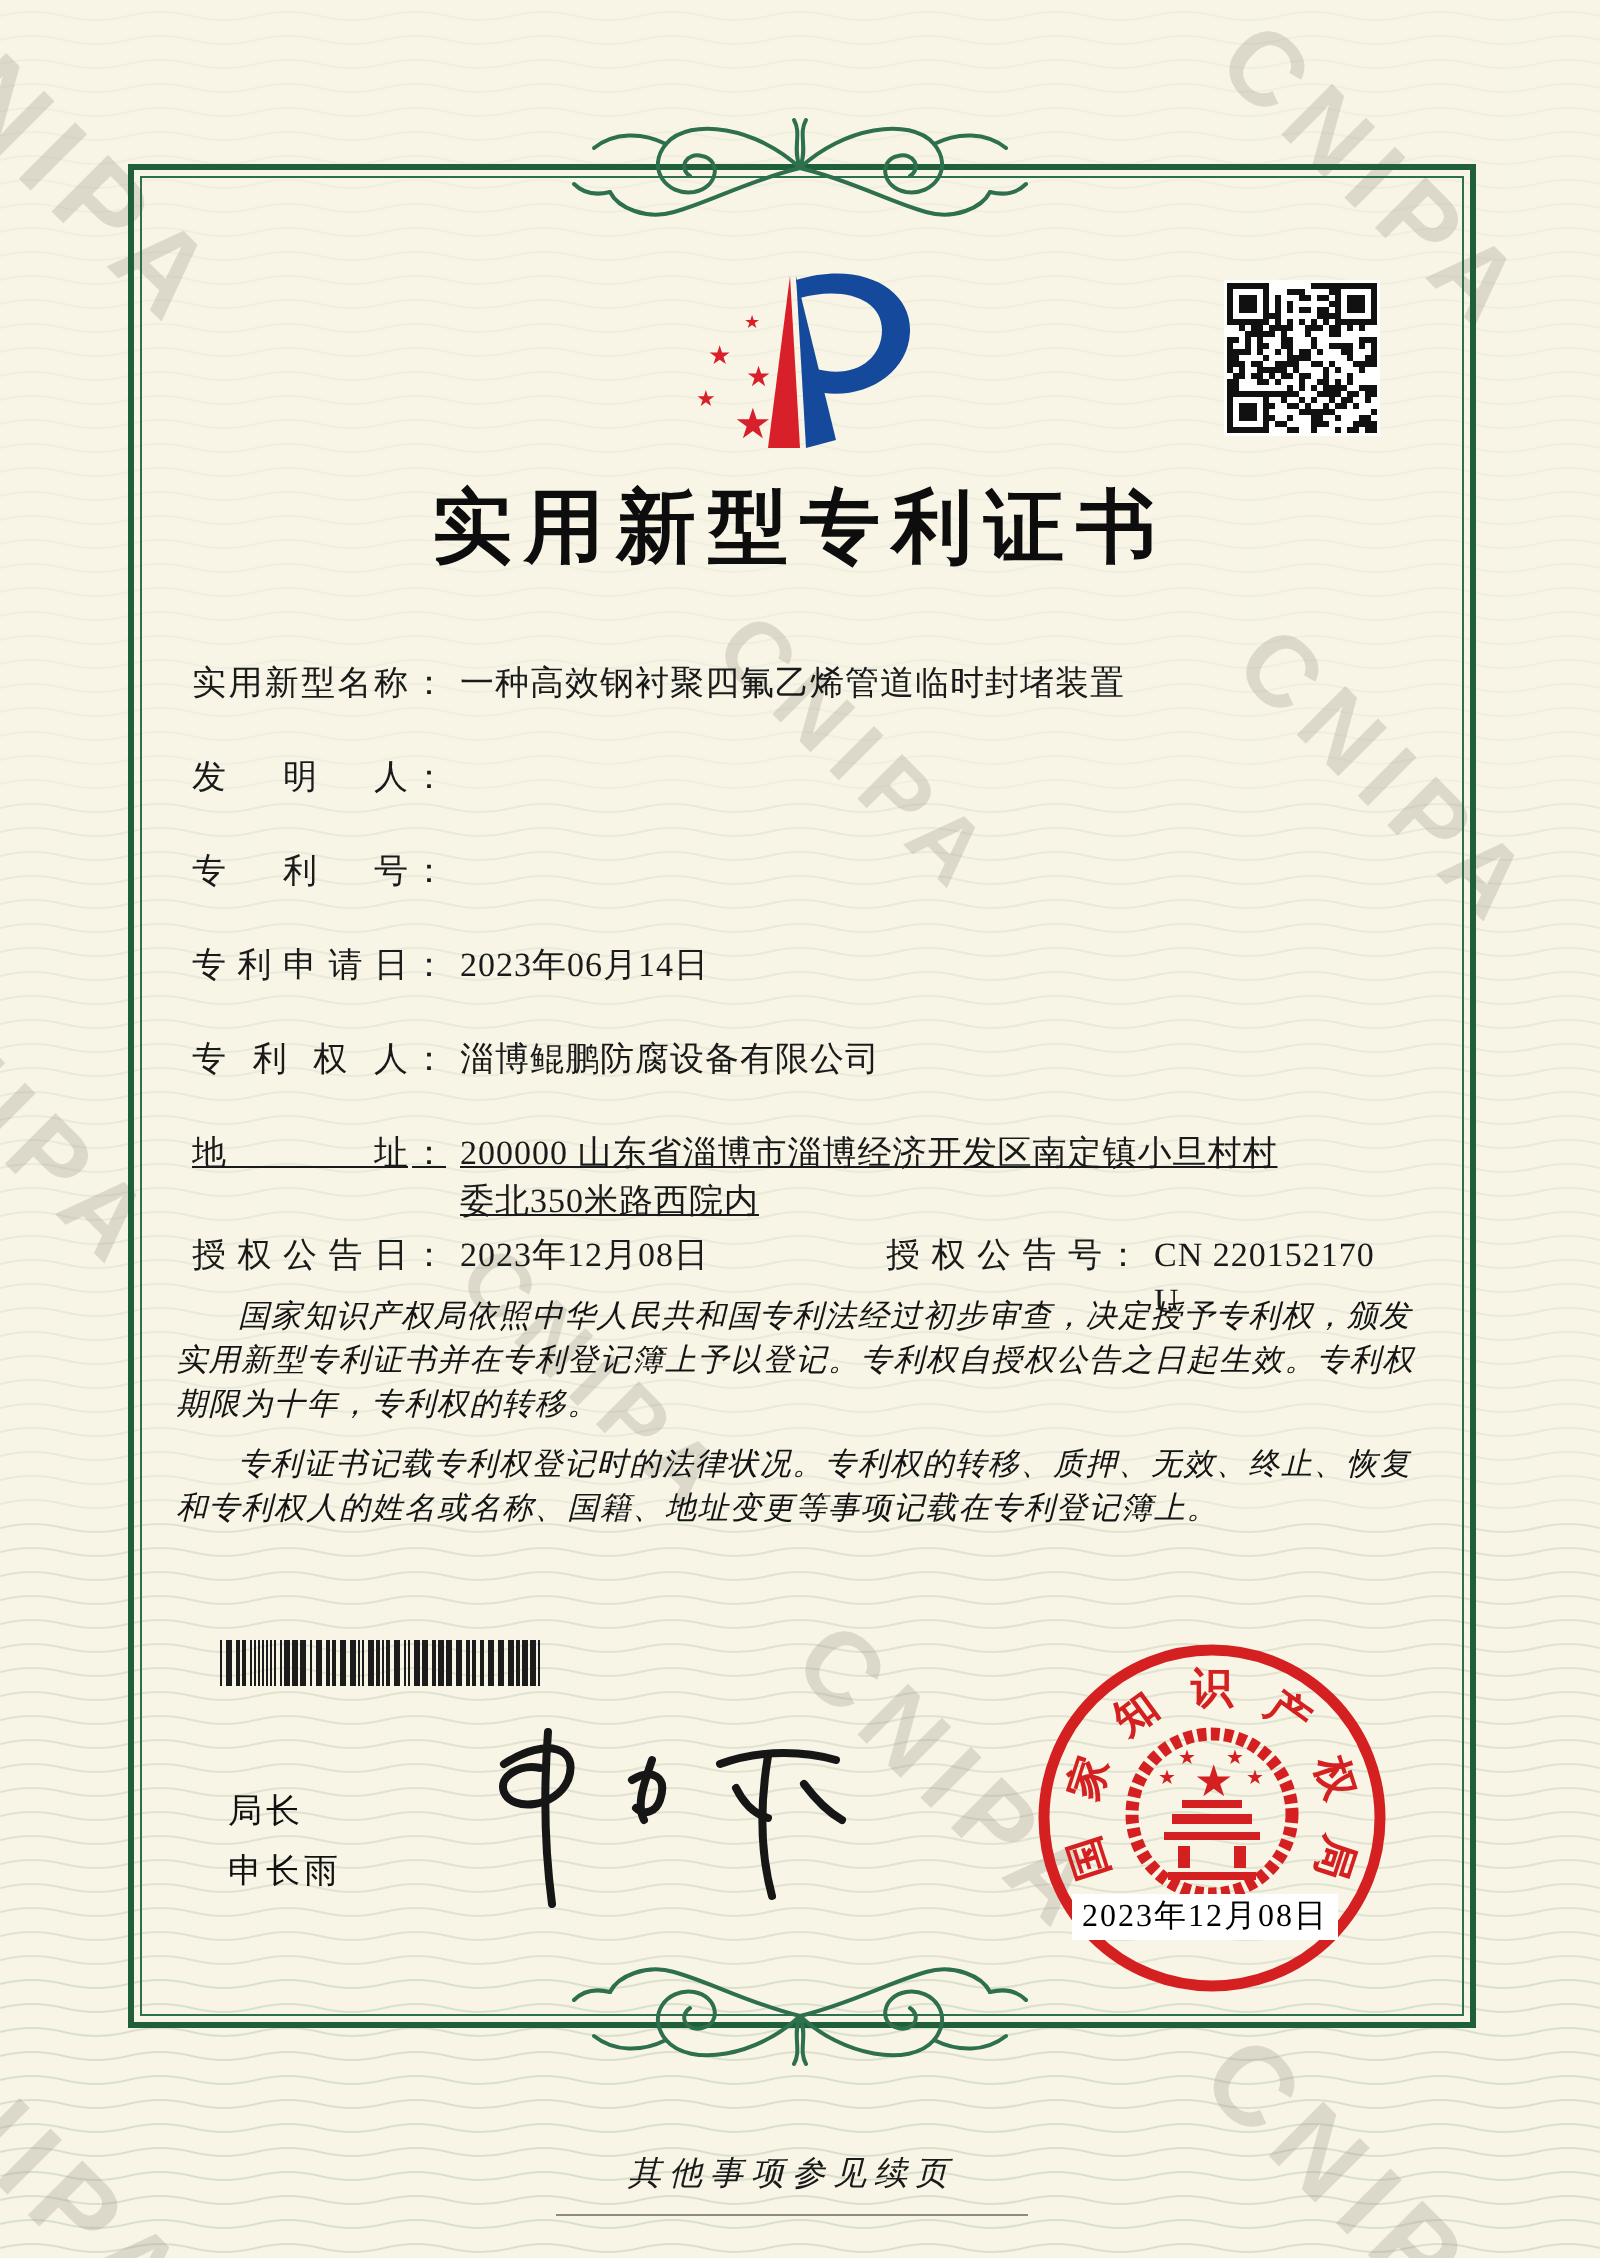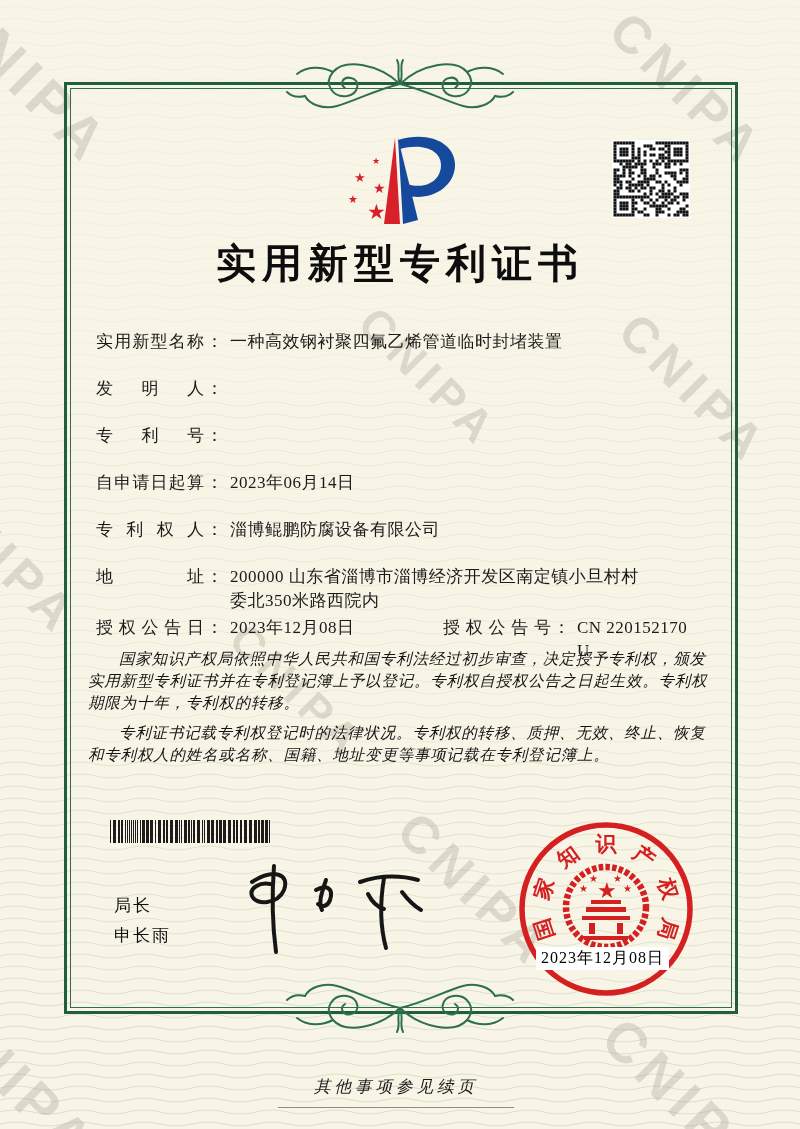--- a/index.html
+++ b/index.html
@@ -14,21 +14,21 @@
   .ornament{position:absolute;left:283px;width:234px;height:58px;z-index:3;}
   .ornament-top{top:54px;}
   .ornament-bottom{top:980px;}
   .cert-number{position:absolute;left:96px;top:137px;font-size:17px;letter-spacing:2.5px;z-index:4;color:#222;}
   .logo{position:absolute;left:342px;top:132px;z-index:4;}
   .qr{position:absolute;left:612px;top:140px;z-index:4;}
   .title{position:absolute;left:0;top:236px;width:800px;margin:0;text-align:center;
          font-size:40px;font-weight:bold;letter-spacing:6px;z-index:4;color:#0d0d0d;}
   .fields{position:absolute;left:96px;top:330px;width:608px;z-index:4;font-size:17px;line-height:23px;}
   .frow{display:flex;margin-bottom:24px;align-items:flex-start;}
-  .frow-address{margin-bottom:3px;}
+  .frow-address{margin-bottom:3px;text-decoration:underline;}
   .flabel{display:inline-block;width:108px;text-align:justify;text-align-last:justify;flex:none;}
   .fcolon{flex:none;margin:0 7px 0 2px;}
   .fvalue{flex:1;letter-spacing:0.5px;}
   .fvalue-addr{max-width:414px;line-height:24px;}
   .fvalue-grantdate{flex:none;width:213px;}
   .paras{position:absolute;left:88px;top:648px;width:630px;z-index:4;}
   .paras p{margin:0 0 8px 0;font-size:15.5px;line-height:22px;text-indent:2em;
            font-style:italic;letter-spacing:0.8px;color:#141414;}
   .barcode{position:absolute;left:110px;top:820px;width:214px;height:23px;z-index:4;font-size:0;}
   .barcode b{display:inline-block;height:100%;background:#1c1c1c;vertical-align:top;}
@@ -541,21 +541,21 @@
     </div>
     <div class="frow">
       <span class="flabel">发明人</span>
         <span class="fcolon">：</span>
     </div>
     <div class="frow">
       <span class="flabel">专利号</span>
         <span class="fcolon">：</span>
     </div>
     <div class="frow">
-      <span class="flabel">自申请日起算</span>
+      <span class="flabel">专利申请日</span>
         <span class="fcolon">：</span>
         <span class="fvalue">2023年06月14日</span>
     </div>
     <div class="frow">
       <span class="flabel">专利权人</span>
         <span class="fcolon">：</span>
         <span class="fvalue">淄博鲲鹏防腐设备有限公司</span>
     </div>
     <div class="frow frow-address">
       <span class="flabel">地址</span>

